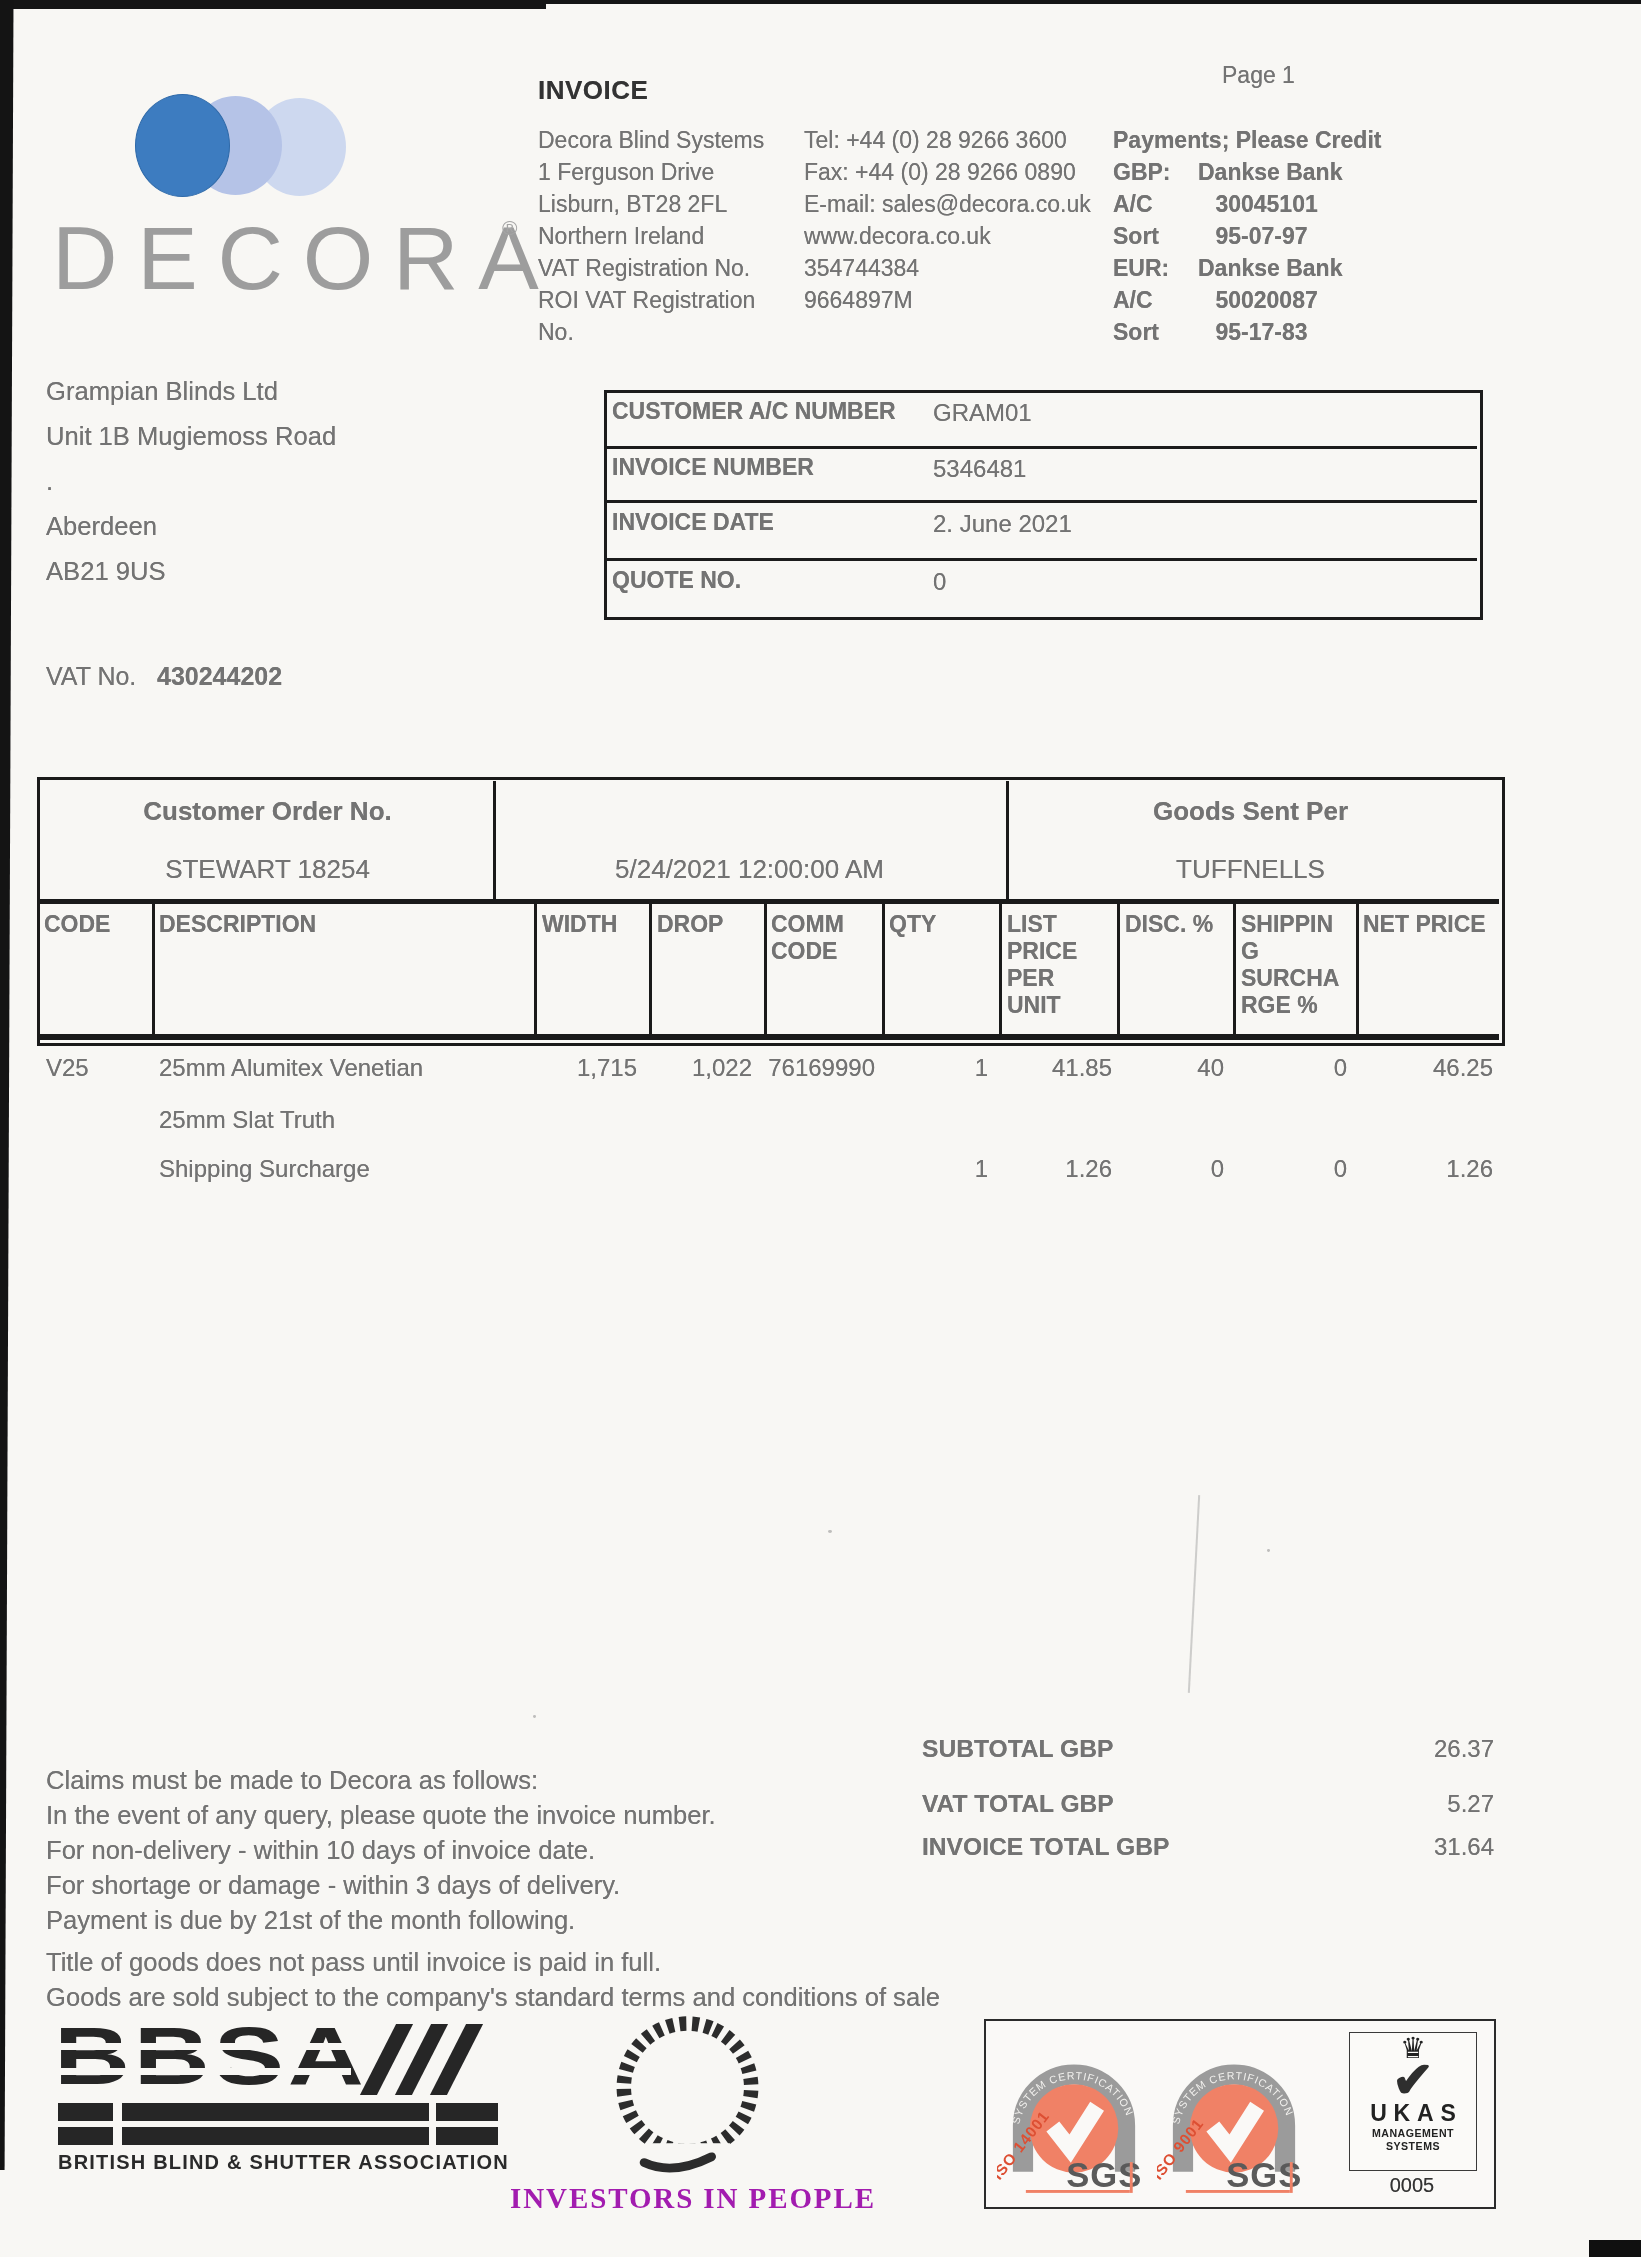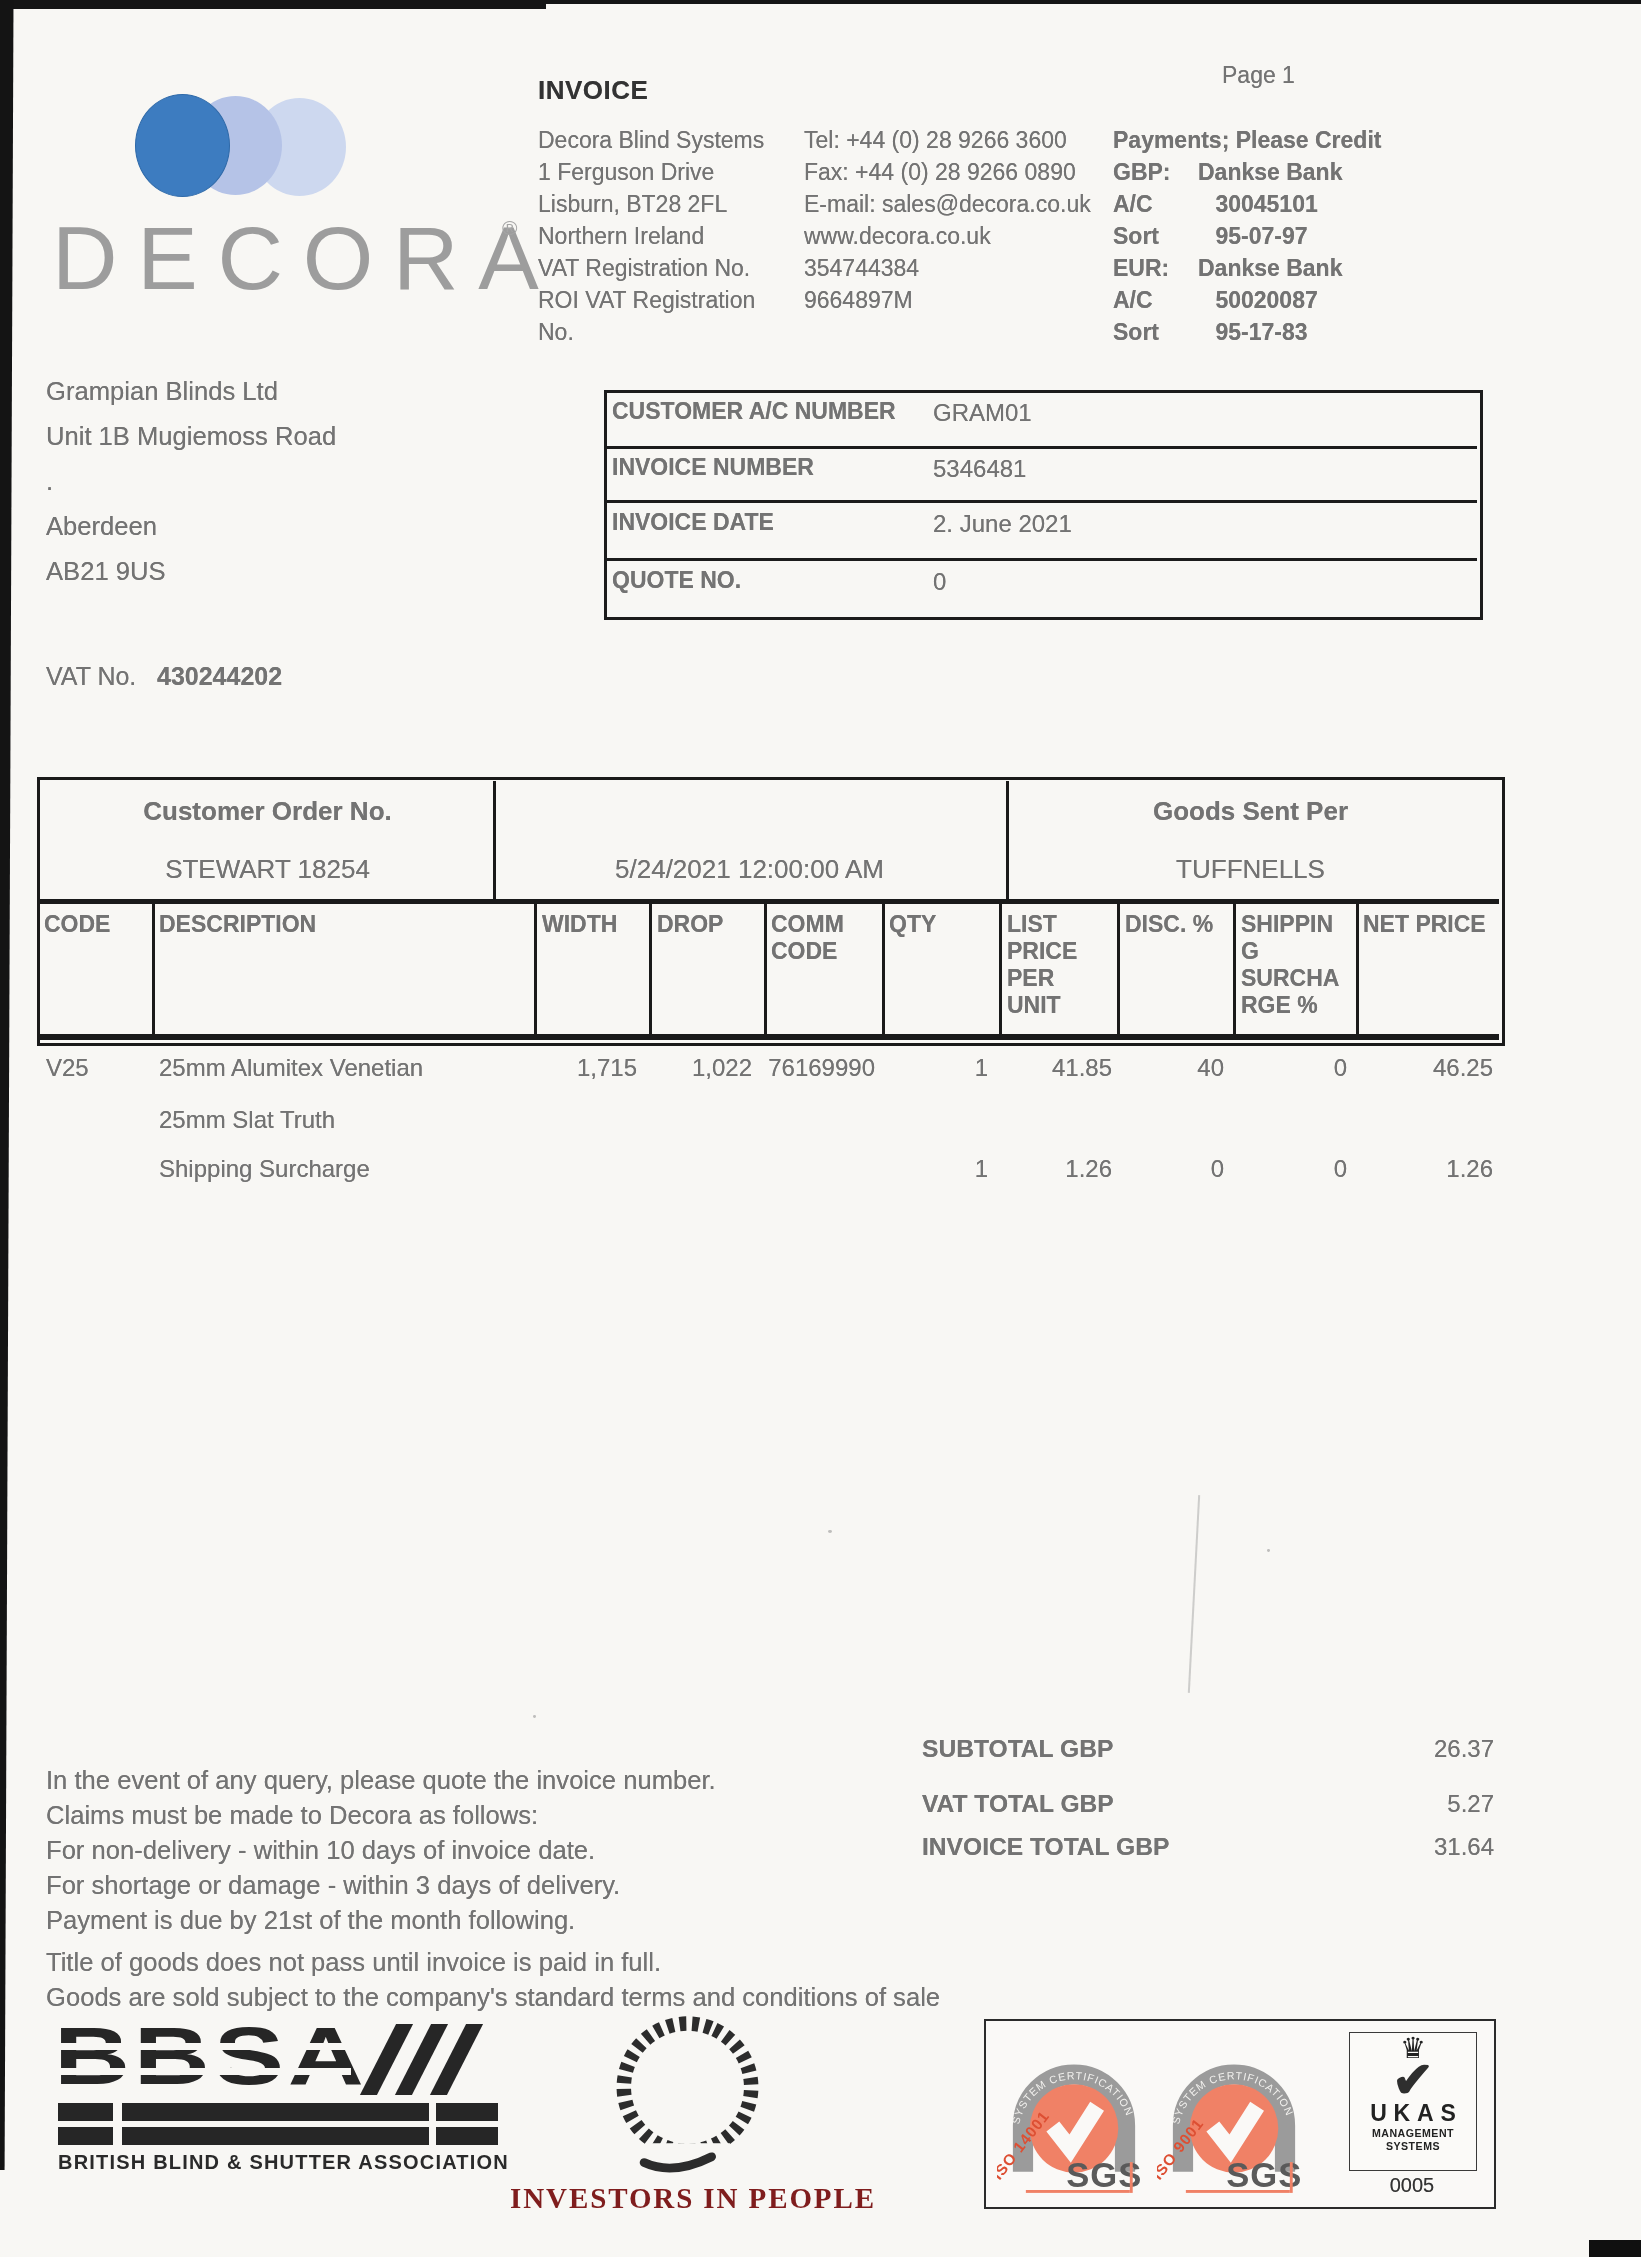--- a/index.html
+++ b/index.html
@@ -57,21 +57,21 @@
   .tot-val{left:1332px;width:162px;font-size:24px;text-align:right;}
   
   .terms{left:46px;font-size:25.6px;line-height:35px;}
   
   .bbsa-word{left:54px;top:2016px;font-size:81px;font-weight:900;letter-spacing:2.9px;color:#262626;transform:scaleX(1.30);transform-origin:left top;line-height:1;}
   .slit{left:56px;width:295px;height:6.8px;background:#f8f7f4;}
   .stripe{top:2024px;width:17.4px;height:71px;background:#262626;transform:skewX(-27deg);}
   .bar{background:#262626;height:18.3px;}
   .bbsa-cap{left:58px;top:2151px;font-size:20px;font-weight:800;letter-spacing:1.2px;color:#2a2a2a;}
   
-  .iip-cap{left:490px;top:2182px;width:406px;text-align:center;font-family:"Liberation Serif",serif;font-weight:700;font-size:29px;letter-spacing:1.9px;color:#7f1d1d;}
+  .iip-cap{left:490px;top:2182px;width:406px;text-align:center;font-family:"Liberation Serif",serif;font-weight:700;font-size:29px;letter-spacing:1.9px;color:#a21caf;}
   
   .certbox{left:984px;top:2019px;width:508px;height:186px;border:2.9px solid #2b2b2b;background:#faf9f7;}
   .ukas{left:1349px;top:2032px;width:126px;height:137px;border:1.9px solid #3a3a3a;text-align:center;background:#fbfaf8;}
   .ukas-crown{font-size:29px;line-height:31px;color:#222;}
   .ukas-check{font-size:50px;line-height:44px;color:#2e2e2e;font-weight:700;margin-top:-5.8px;}
   .ukas-name{font-size:23px;font-weight:700;letter-spacing:6.8px;color:#222;margin-top:-1.9px;padding-left:6.8px;}
   .ukas-sub{font-size:10.6px;font-weight:700;letter-spacing:0.5px;color:#222;line-height:12.6px;}
   .ukas-num{left:1349px;top:2174px;width:126px;text-align:center;font-size:20px;color:#333;}
 </style>
 </head>
@@ -221,22 +221,22 @@
   <div class="abs ink cell-num c-net" style="top:1155px;">1.26</div>
 
   <div class="abs tot-lab ink" style="top:1735px;">SUBTOTAL GBP</div>
   <div class="abs tot-val ink" style="top:1735px;">26.37</div>
   <div class="abs tot-lab ink" style="top:1790px;">VAT TOTAL GBP</div>
   <div class="abs tot-val ink" style="top:1790px;">5.27</div>
   <div class="abs tot-lab ink" style="top:1833px;">INVOICE TOTAL GBP</div>
   <div class="abs tot-val ink" style="top:1833px;">31.64</div>
 
   <div class="abs terms ink" style="top:1763px;">
+    <div>Claims must be made to Decora as follows:</div>
     <div>In the event of any query, please quote the invoice number.</div>
-    <div>Claims must be made to Decora as follows:</div>
     <div>For non-delivery - within 10 days of invoice date.</div>
     <div>For shortage or damage - within 3 days of delivery.</div>
     <div>Payment is due by 21st of the month following.</div>
   </div>
   <div class="abs terms ink" style="top:1945px;">
     <div>Title of goods does not pass until invoice is paid in full.</div>
     <div>Goods are sold subject to the company's standard terms and conditions of sale</div>
   </div>
 
   <div class="abs bbsa-word">BBSA</div>

